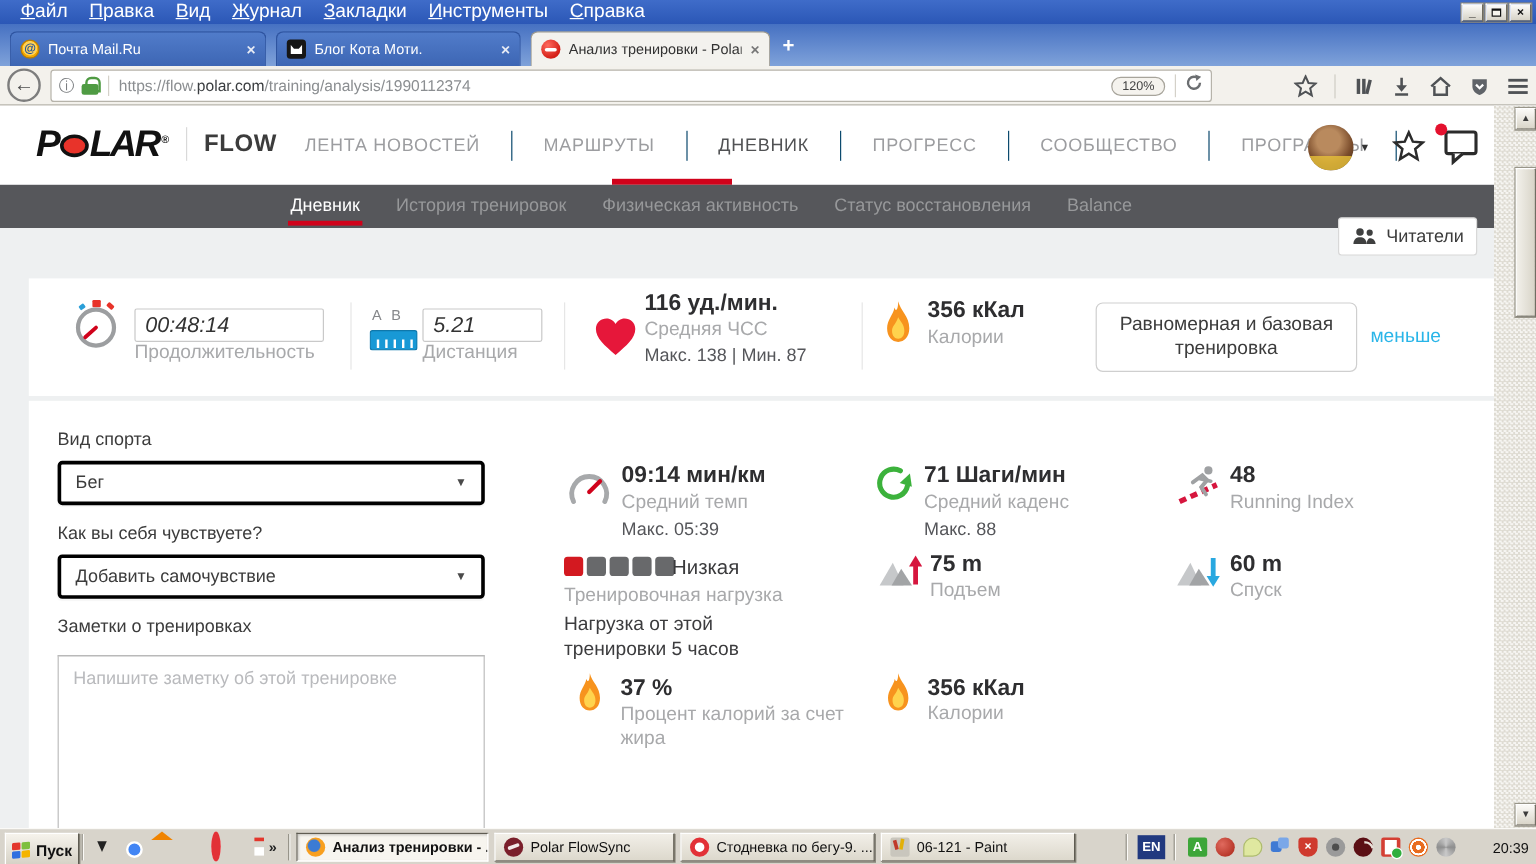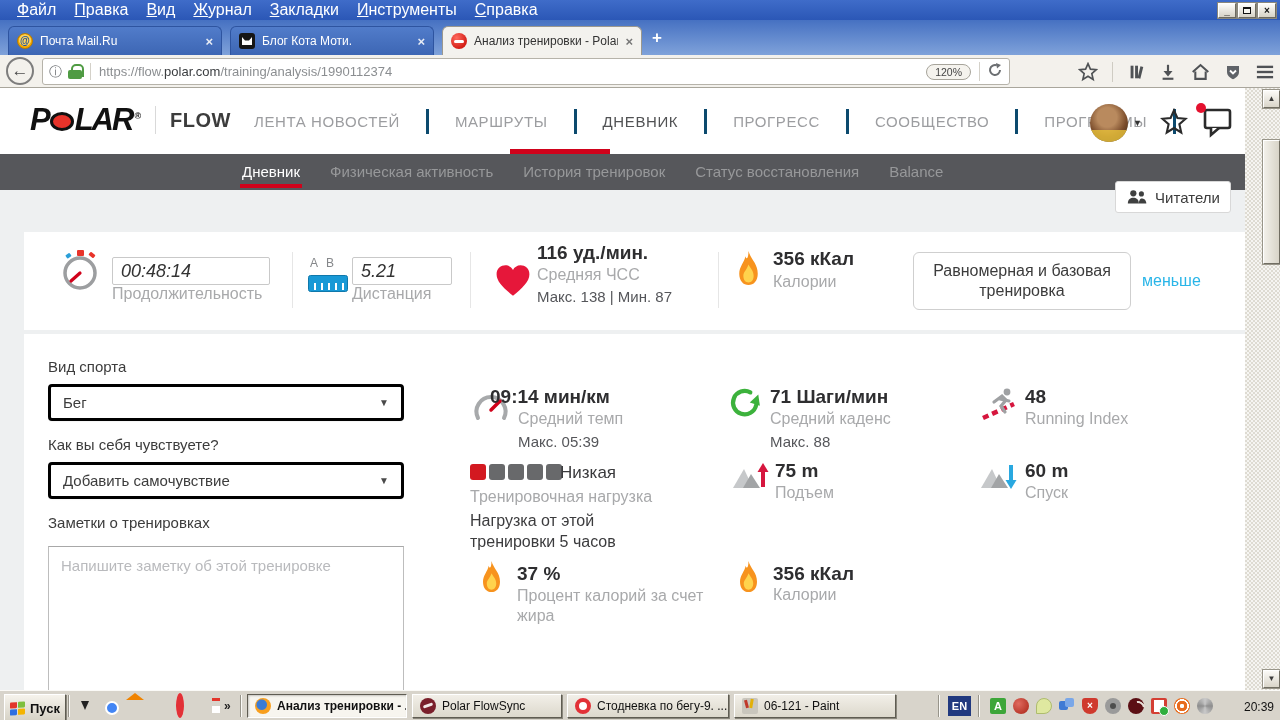--- a/index.html
+++ b/index.html
@@ -61,21 +61,21 @@
 
   
   #siteheader { position:absolute; top:88px; left:0; width:1280px; height:66px; background:#fff; }
   #logo { position:absolute; left:30px; top:14px; display:flex; align-items:center; }
   #logo .word { font-size:31px; font-weight:bold; font-style:italic; letter-spacing:-2px; color:#111; }
   #logo .o { display:inline-block; width:24px; height:19px; background:#e8332a; border:3.5px solid #111; border-radius:50%; margin:0 1px; vertical-align:-1px; }
   #logo .reg { font-size:9px; color:#111; vertical-align:super; margin-left:2px; font-style:normal; }
   #logo .logo-div { width:1px; height:28px; background:#d9d9d9; margin:0 14px 0 16px; }
   #logo .flow { font-size:20px; font-weight:bold; color:#3c3c3c; letter-spacing:0.5px; }
   #mainnav { position:absolute; left:228px; top:0; height:66px; display:flex; align-items:center; }
-  .nav-item { font-size:15px; letter-spacing:0.6px; color:#9c9da0; padding:4px 26px; border-right:3px solid #0c4a6e; white-space:nowrap; }
+  .nav-item { font-size:15px; letter-spacing:0.6px; color:#9c9da0; padding:4px 26px; border-right:1px solid #0c4a6e; white-space:nowrap; }
   .nav-item.active { color:#515254; }
   #nav-underline { position:absolute; left:510px; bottom:0; width:100px; height:5px; background:#d0021b; }
   #avatar { position:absolute; left:1090px; top:104px; width:38px; height:38px; border-radius:50%;
     background:radial-gradient(circle at 45% 35%, #b98a5e 0 30%, #7a4c2b 60%, #4a3420 85%), #6a4a2c; overflow:hidden; }
   #avatar::after{ content:""; position:absolute; bottom:0; left:0; width:100%; height:12px; background:#e8c23a; opacity:.8; }
   #avatar-caret { position:absolute; left:1133px; top:118px; font-size:9px; color:#333; }
   #hdr-star { position:absolute; left:1160px; top:108px; }
   #hdr-chat { position:absolute; left:1200px; top:106px; width:34px; height:32px; }
   #hdr-chat .dot { position:absolute; left:-4px; top:-3px; width:10px; height:10px; background:#e4112e; border-radius:50%; }
 
@@ -312,22 +312,22 @@
   <span id="hdr-chat">
     <svg width="34" height="32" viewBox="0 0 34 32">
         <rect x="5" y="4" width="25" height="18" rx="2" fill="none" stroke="#2b2b2b" stroke-width="2.6"></rect>
         <path d="M11 22 V29 L19 22" fill="#fff" stroke="#2b2b2b" stroke-width="2.6"></path>
       </svg>
     <span class="dot"></span>
   </span>
 
   <div id="subnav">
     <span class="subnav-item active">Дневник</span>
+    <span class="subnav-item">История тренировок</span>
     <span class="subnav-item">Физическая активность</span>
-    <span class="subnav-item">История тренировок</span>
     <span class="subnav-item">Статус восстановления</span>
     <span class="subnav-item">Balance</span>
   </div>
 
   <div id="page">
 
     <div id="readers">
       <svg width="22" height="16" viewBox="0 0 24 16">
           <circle cx="8" cy="4" r="3.4" fill="#3f4040"></circle>
           <path d="M2 15 C2 10.5 5 8.8 8 8.8 C11 8.8 14 10.5 14 15 Z" fill="#3f4040"></path>
@@ -408,21 +408,21 @@
     </div>
     <span class="form-label" style="left:48px;top:324px;">Заметки о тренировках</span>
     <textarea id="notes" placeholder="Напишите заметку об этой тренировке" style=""></textarea>
 
     <span class="icon" style="left:472px;top:200px;">
       <svg width="38" height="32" viewBox="0 0 38 32">
           <path d="M6 28 A14.5 14.5 0 1 1 32 28" fill="#fff" stroke="#a7a9ab" stroke-width="4" stroke-linecap="round"></path>
           <line x1="19" y1="20" x2="28" y2="11" stroke="#d0021b" stroke-width="3.5" stroke-linecap="round"></line>
         </svg>
     </span>
-    <span class="metric-value" style="left:490px;top:196px;">09:14 мин/км</span>
+    <span class="metric-value" style="left:518px;top:196px;">09:14 мин/км</span>
     <span class="metric-label" style="left:518px;top:220px;">Средний темп</span>
     <span class="metric-sub" style="left:518px;top:243px;">Макс. 05:39</span>
 
     <span id="load-squares">
       <span class="load-sq on"></span><span class="load-sq"></span><span class="load-sq"></span><span class="load-sq"></span><span class="load-sq"></span>
     </span>
     <span style="position:absolute;left:560px;top:273px;font-size:17px;color:#3a3a3c;">Низкая</span>
     <span class="metric-label" style="left:470px;top:298px;">Тренировочная нагрузка</span>
     <span style="position:absolute;left:470px;top:320px;width:195px;font-size:16px;color:#3c3c3e;line-height:21px;">Нагрузка от этой тренировки 5 часов</span>
 

